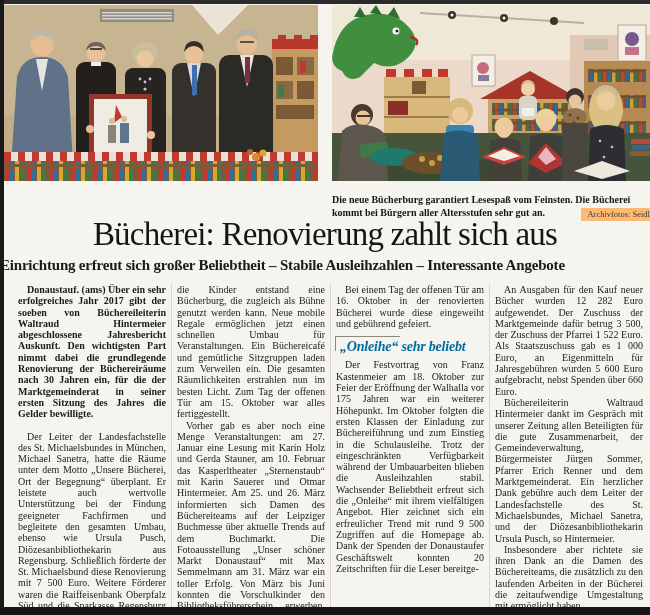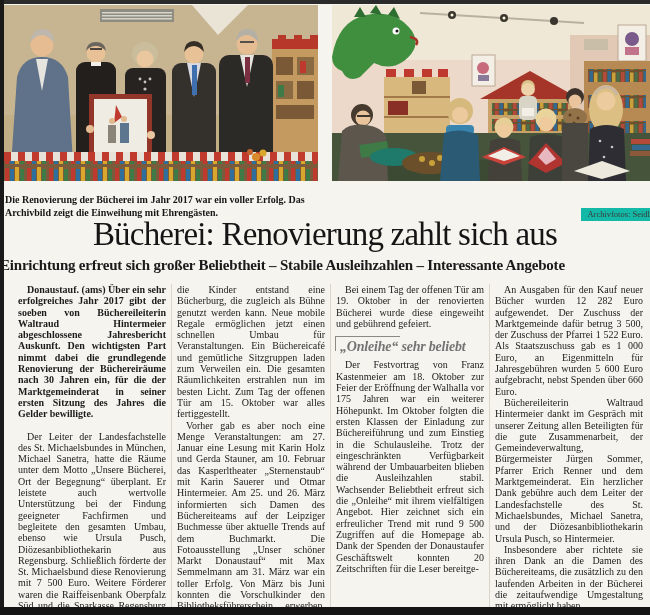--- a/index.html
+++ b/index.html
@@ -16,21 +16,21 @@
   .photo-left{left:4px;width:314px;}
   .photo-right{left:332px;width:318px;}
   .caption{
     position:absolute;top:183px;height:29px;
     font-weight:bold;font-size:10px;line-height:13px;text-align:left;color:#161616;
   }
   .caption-left{left:5px;width:313px;}
   .caption-right{left:332px;width:318px;}
   .credit{
     position:absolute;right:0;bottom:1px;font-weight:normal;font-size:8.5px;color:#3a3a3a;
-    background:#14b8a6;padding-left:6px;
+    background:#fdba74;padding-left:6px;
   }
   .headline{
     position:absolute;left:0;top:216px;width:650px;text-align:center;
     font-size:33px;font-weight:normal;letter-spacing:-0.8px;line-height:36px;color:#151515;
     white-space:nowrap;
   }
   .subheadline{
     position:absolute;left:0;top:257px;width:529px;text-align:right;
     font-size:15px;font-weight:bold;letter-spacing:-0.2px;white-space:nowrap;color:#1a1a1a;
   }
@@ -40,21 +40,21 @@
   }
   .col{flex:1 1 0;padding:0 5px;font-size:10px;line-height:11.3px;text-align:justify;overflow:hidden;}
   .col:first-child{padding-left:0;margin-left:12px;}
   .col + .col{border-left:1px solid #d9d5cb;}
   .col p{margin:0;text-indent:9px;}
   .col p.no-indent{text-indent:0;}
   .col p.lead{font-weight:bold;margin-bottom:11px;}
   .subhead{
     position:relative;margin:9px 0 7px 0;padding:3px 0 0 4px;
     font-size:14px;font-weight:bold;font-style:italic;letter-spacing:-0.2px;
-    font-family:"Liberation Serif",serif;color:#737373;
+    font-family:"Liberation Serif",serif;color:#0369a1;
   }
   .subhead::before{
     content:"";position:absolute;left:-1px;top:-2px;width:64px;height:14px;
     border-top:1.5px solid #8a8a85;border-left:1.5px solid #8a8a85;
   }
 </style>
 </head>
 <body>
 
 <div class="page">
@@ -304,22 +304,22 @@
         <polygon points="242,166 270,156 298,166 270,174" fill="#eee9dd"></polygon>
       </g>
       <g>
         <rect x="298" y="146" width="20" height="5" fill="#8a5a3a"></rect>
           <rect x="300" y="140" width="18" height="5" fill="#33688f"></rect>
           <rect x="299" y="134" width="19" height="5" fill="#b34a3a"></rect>
       </g>
     </svg>
   </div>
 
-  <p class="caption caption-left">Die Renovierung der Bücherei im Jahr 2017 war ein voller Erfolg. Das Archivbild zeigt die Einweihung mit Ehrengästen.</p>
   <p class="caption caption-right">
+    <span>Die neue Bücherburg garantiert Lesespaß vom Feinsten. Die Bücherei kommt bei Bürgern aller Altersstufen sehr gut an.</span>
     <span class="credit">Archivfotos: Seidl</span>
   </p>
 
   <h1 class="headline" style="margin:0;">Bücherei: Renovierung zahlt sich aus</h1>
   <h2 class="subheadline" style="margin:0;">Einrichtung erfreut sich großer Beliebtheit – Stabile Ausleihzahlen – Interessante Angebote</h2>
 
   <div class="article-body">
 
     <div class="col">
       <p class="lead">Donaustauf. (ams) Über ein sehr erfolgreiches Jahr 2017 gibt der soeben von Büchereileiterin Waltraud Hintermeier abgeschlossene Jahresbericht Auskunft. Den wichtigsten Part nimmt dabei die grundlegende Renovierung der Büchereiräume nach 30 Jahren ein, für die der Marktgemeinderat in seiner ersten Sitzung des Jahres die Gelder bewilligte.</p>
@@ -327,21 +327,21 @@
 
     </div>
 
     <div class="col">
       <p class="no-indent">die Kinder entstand eine Bücherburg, die zugleich als Bühne genutzt werden kann. Neue mobile Regale ermöglichen jetzt einen schnellen Umbau für Veranstaltungen. Ein Büchereicafé und gemütliche Sitzgruppen laden zum Verweilen ein. Die gesamten Räumlichkeiten erstrahlen nun im besten Licht. Zum Tag der offenen Tür am 15. Oktober war alles fertiggestellt.</p>
       <p>Vorher gab es aber noch eine Menge Veranstaltungen: am 27. Januar eine Lesung mit Karin Holz und Gerda Stauner, am 10. Februar das Kasperltheater „Sternenstaub“ mit Karin Sauerer und Otmar Hintermeier. Am 25. und 26. März informierten sich Damen des Büchereiteams auf der Leipziger Buchmesse über aktuelle Trends auf dem Buchmarkt. Die Fotoausstellung „Unser schöner Markt Donaustauf“ mit Max Semmelmann am 31. März war ein toller Erfolg. Von März bis Juni konnten die Vorschulkinder den Bibliotheksführerschein erwerben, Andrea Schreiber und Bernadette Karl begleiteten sie dabei.</p>
 
     </div>
 
     <div class="col">
-      <p>Bei einem Tag der offenen Tür am 19. Oktober in der renovierten Bücherei wurde diese eingeweiht und gebührend gefeiert.</p>
+      <p>Bei einem Tag der offenen Tür am 16. Oktober in der renovierten Bücherei wurde diese eingeweiht und gebührend gefeiert.</p>
       <h3 class="subhead">„Onleihe“ sehr beliebt</h3>
       <p>Der Festvortrag von Franz Kastenmeier am 18. Oktober zur Feier der Eröffnung der Walhalla vor 175 Jahren war ein weiterer Höhepunkt. Im Oktober folgten die ersten Klassen der Einladung zur Büchereiführung und zum Einstieg in die Schulausleihe. Trotz der eingeschränkten Verfügbarkeit während der Umbauarbeiten blieben die Ausleihzahlen stabil. Wachsender Beliebtheit erfreut sich die „Onleihe“ mit ihrem vielfältigen Angebot. Hier zeichnet sich ein erfreulicher Trend mit rund 9&nbsp;500 Zugriffen auf die Homepage ab. Dank der Spenden der Donaustaufer Geschäftswelt konnten 20 Zeitschriften für die Leser bereitge-</p>
     </div>
 
     <div class="col">
       <p>An Ausgaben für den Kauf neuer Bücher wurden 12&nbsp;282 Euro aufgewendet. Der Zuschuss der Marktgemeinde dafür betrug 3&nbsp;500, der Zuschuss der Pfarrei 1&nbsp;522 Euro. Als Staatszuschuss gab es 1&nbsp;000 Euro, an Eigenmitteln für Jahresgebühren wurden 5&nbsp;600 Euro aufgebracht, nebst Spenden über 660 Euro.</p>
       <p>Büchereileiterin Waltraud Hintermeier dankt im Gespräch mit unserer Zeitung allen Beteiligten für die gute Zusammenarbeit, der Gemeindeverwaltung, Bürgermeister Jürgen Sommer, Pfarrer Erich Renner und dem Marktgemeinderat. Ein herzlicher Dank gebühre auch dem Leiter der Landesfachstelle des St. Michaelsbundes, Michael Sanetra, und der Diözesanbibliothekarin Ursula Pusch, so Hintermeier.</p>
       <p>Insbesondere aber richtete sie ihren Dank an die Damen des Büchereiteams, die zusätzlich zu den laufenden Arbeiten in der Bücherei die zeitaufwendige Umgestaltung mit ermöglicht haben.</p>
     </div>
 

